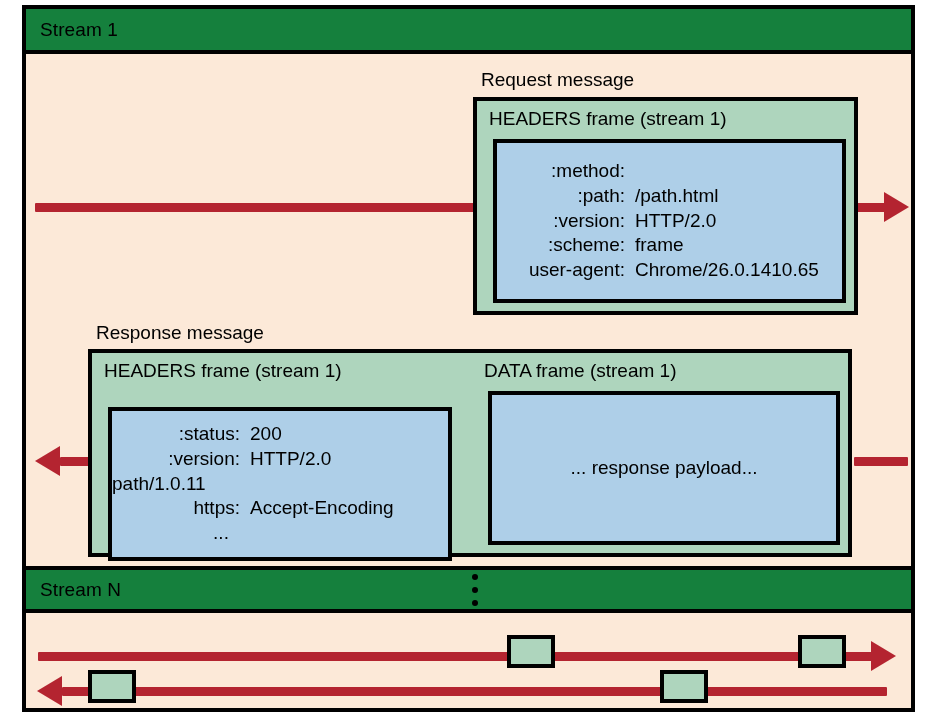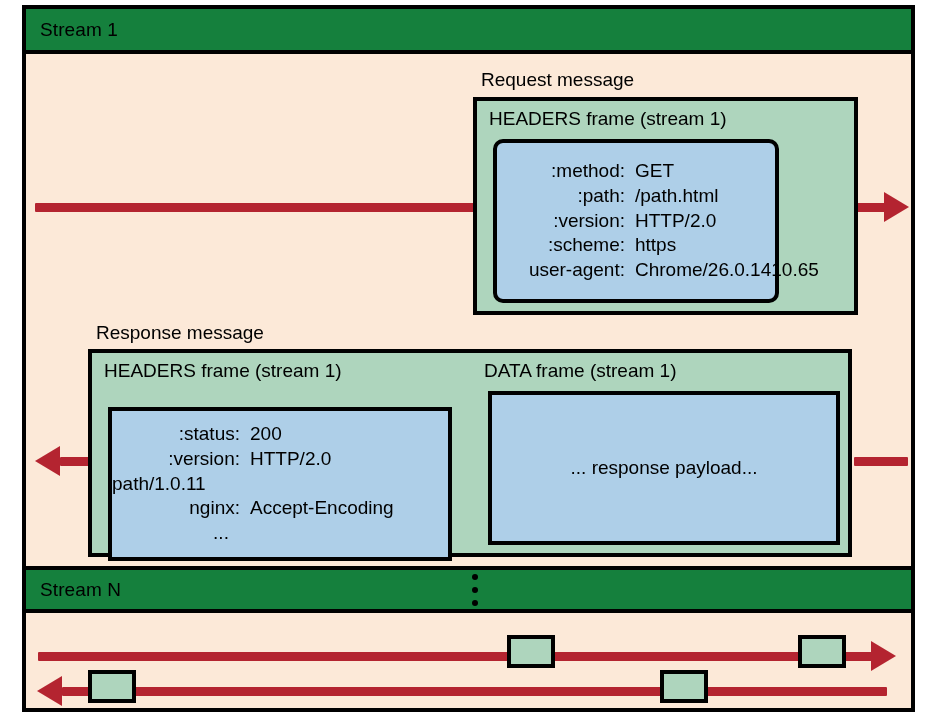--- a/index.html
+++ b/index.html
@@ -100,37 +100,36 @@
 
     <div class="rline" style="left:9px;top:194px;width:440px;"></div>
     <div class="rline" style="left:820px;top:194px;width:40px;"></div>
     <div class="arrow-r" style="left:858px;top:183px;"></div>
 
     <div class="msg-label" style="left:455px;top:60px;">Request message</div>
 
     <div class="frame-green" style="left:447px;top:88px;width:385px;height:218px;">
       <div class="frame-title">HEADERS frame (stream 1)</div>
 
-      <div class="box-blue" style="left:16px;top:38px;width:286px;height:164px;border-radius:10px;">
+      <div class="box-blue" style="left:16px;top:38px;width:353px;height:164px;">
         <div class="kv">
           <div class="kv-row">
             <span class="kv-k" style="flex-basis:128px">:method:</span>
-            <span class="kv-v">GET</span>
           </div>
           <div class="kv-row">
             <span class="kv-k" style="flex-basis:128px">:path:</span>
             <span class="kv-v">/path.html</span>
           </div>
           <div class="kv-row">
             <span class="kv-k" style="flex-basis:128px">:version:</span>
             <span class="kv-v">HTTP/2.0</span>
           </div>
           <div class="kv-row">
             <span class="kv-k" style="flex-basis:128px">:scheme:</span>
-            <span class="kv-v">https</span>
+            <span class="kv-v">frame</span>
           </div>
           <div class="kv-row">
             <span class="kv-k" style="flex-basis:128px">user-agent:</span>
             <span class="kv-v">Chrome/26.0.1410.65</span>
           </div>
         </div>
       </div>
     </div>
 
     <div class="rline" style="left:828px;top:448px;width:54px;"></div>
@@ -150,21 +149,21 @@
             <span class="kv-v">200</span>
           </div>
           <div class="kv-row">
             <span class="kv-k" style="flex-basis:128px">:version:</span>
             <span class="kv-v">HTTP/2.0</span>
           </div>
           <div class="kv-row">
             <span class="kv-v">path/1.0.11</span>
           </div>
           <div class="kv-row">
-            <span class="kv-k" style="flex-basis:128px">nginx:</span>
+            <span class="kv-k" style="flex-basis:128px">https:</span>
             <span class="kv-v">Accept-Encoding</span>
           </div>
           <div class="kv-dots" style="padding-right:118px;">...</div>
         </div>
       </div>
 
       <div class="frame-title" style="left:392px;top:7px;">DATA frame (stream 1)</div>
 
       <div class="box-blue" style="left:396px;top:38px;width:352px;height:154px;">
         <div class="payload-text">... response payload...</div>

